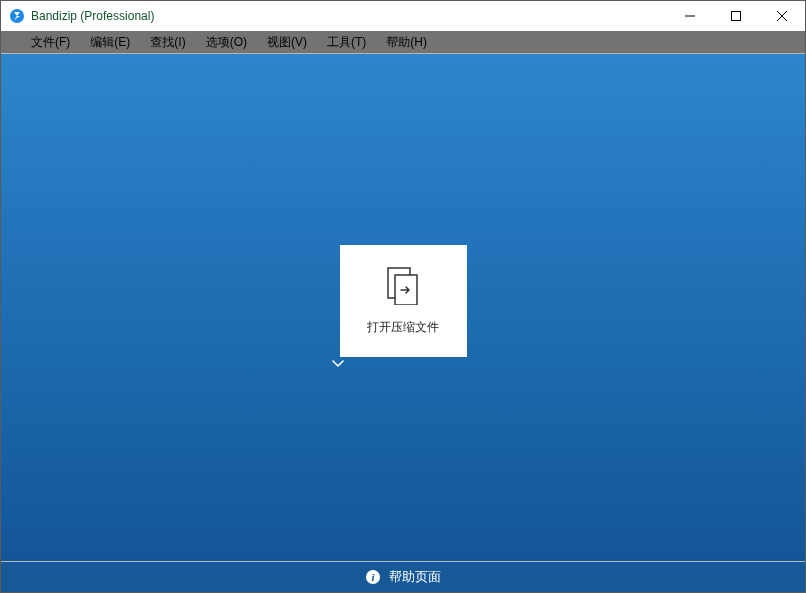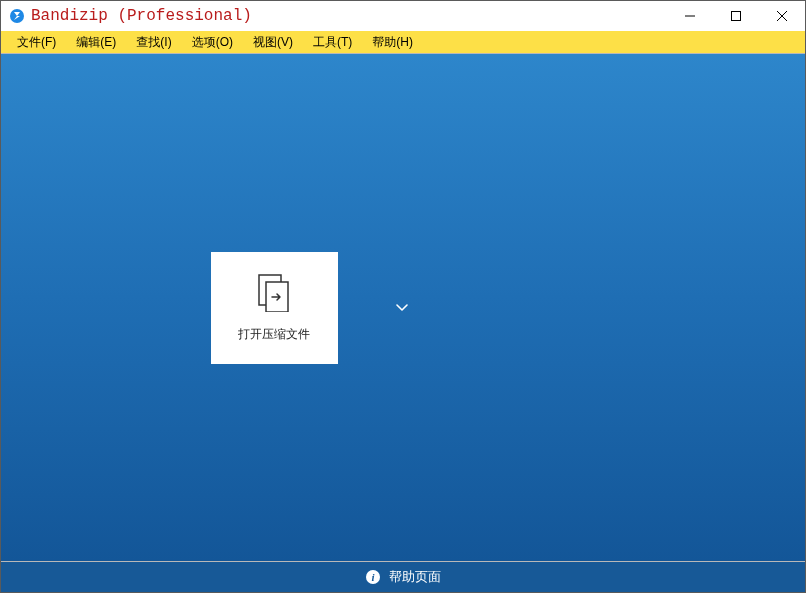--- a/index.html
+++ b/index.html
@@ -19,55 +19,54 @@
     background: #fff;
     padding-left: 8px;
   }
   .titlebar .app-icon {
     width: 16px; height: 16px;
     display: inline-flex;
     align-items: center; justify-content: center;
     margin-right: 6px;
   }
   .titlebar .title {
-    font-size: 16px;
-    color: #b91c1c;
+    font-size: 12px;
+    color: #14532d;
     flex: 0 0 auto;
-    font-family: Liberation Mono, monospace;
   }
   .titlebar .spacer { flex: 1; }
   .win-controls { display: flex; height: 100%; }
   .win-btn {
     width: 46px;
     display: flex;
     align-items: center;
     justify-content: center;
     font-size: 10px;
     color: #000;
   }
   .menubar {
     height: 22px;
     display: flex;
     align-items: center;
-    background: #fde047;
-    padding-left: 6px;
+    background: #737373;
+    padding-left: 20px;
     font-size: 12px;
     color: #000;
   }
   .menu-item {
     padding: 2px 10px;
   }
   .workspace {
     position: relative;
     height: calc(593px - 30px - 22px - 30px - 2px);
     background: linear-gradient(180deg, #2d86cb 0%, #1f6eb4 48%, #135698 100%);
     border: 1px solid #b8b8b8;
     border-left: none; border-right: none;
     display: flex;
-    flex-direction: row;
+    flex-direction: column;
     align-items: center;
     justify-content: center;
   }
   .cards {
     display: flex;
     gap: 4px;
   }
   .card {
     width: 127px;
     height: 112px;

